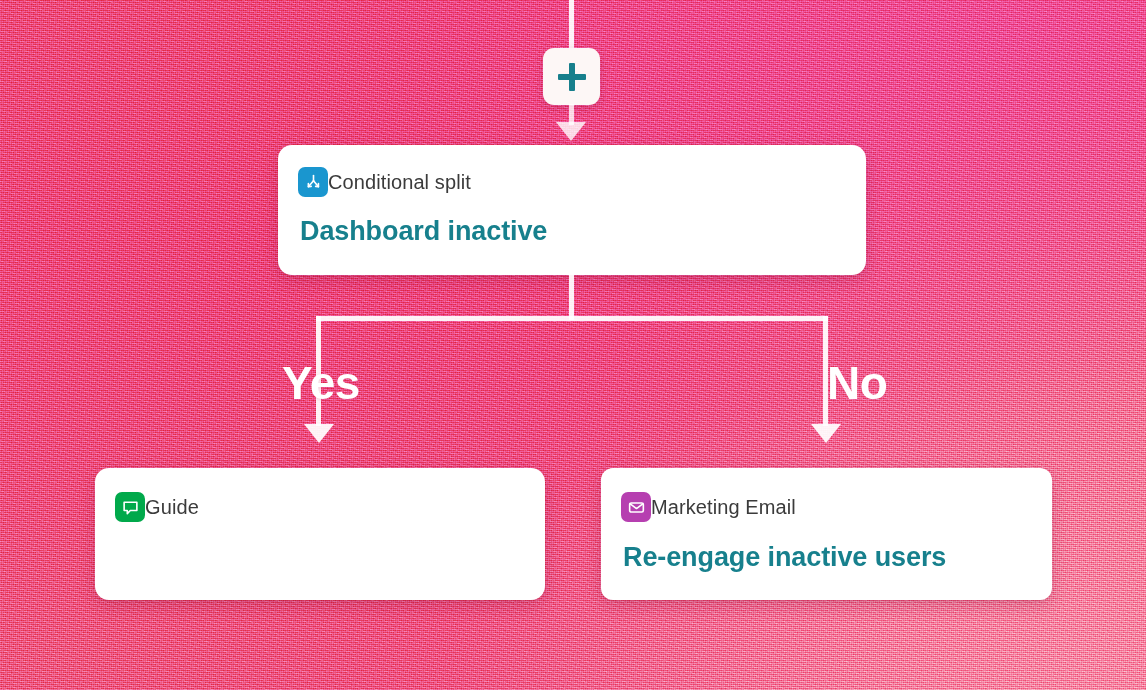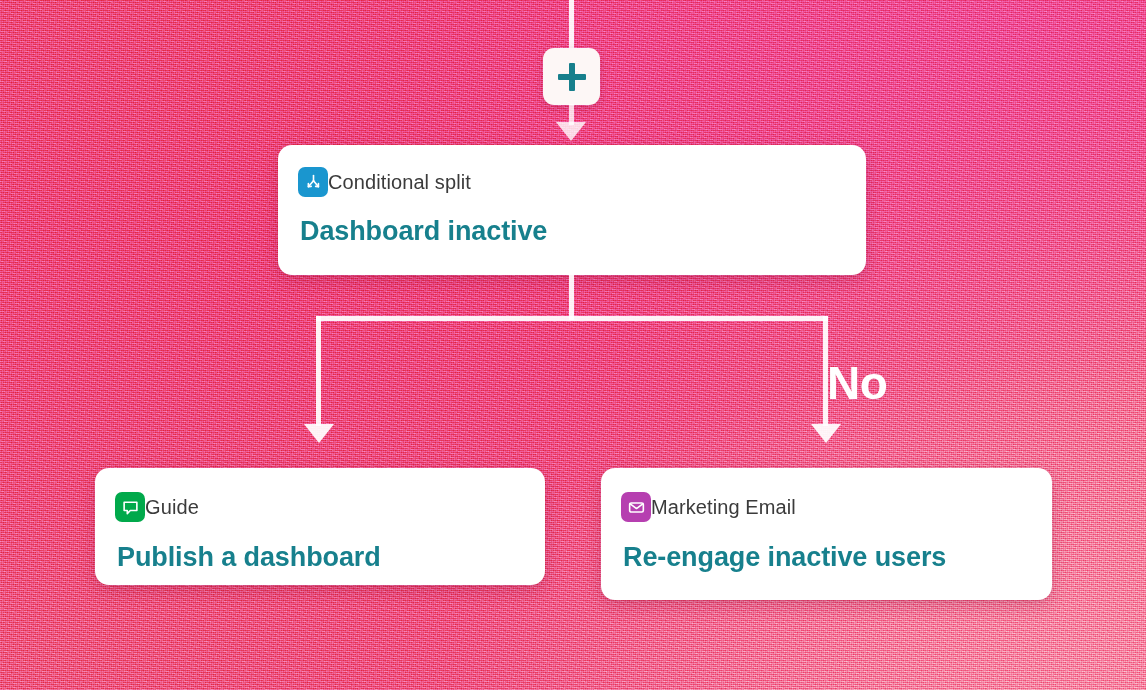--- a/index.html
+++ b/index.html
@@ -123,24 +123,24 @@
     font-weight: 700;
     color: #17808d;
     letter-spacing: -.1px;
     white-space: nowrap;
   }
 
   
   #card-split { left: 278px; top: 145px; width: 588px; height: 130px; padding: 22px 0 0 20px; }
   #card-split .node-title { margin-top: 19px; margin-left: 2px; }
 
-  #card-guide { left: 95px; top: 468px; width: 450px; height: 117px; padding: 24px 0 0 20px; }
+  #card-guide { left: 95px; top: 468px; width: 450px; height: 132px; padding: 24px 0 0 20px; }
   #card-guide .node-title { margin-top: 20px; margin-left: 2px; }
 
-  #card-email { left: 601px; top: 468px; width: 451px; height: 132px; padding: 24px 0 8px 20px; }
+  #card-email { left: 601px; top: 468px; width: 451px; height: 132px; padding: 24px 0 8px 20px; border-radius: 12px; }
   #card-email .node-title { margin-top: 20px; margin-left: 2px; }
 
   .icon-split { background: #1a96cf; }
   .icon-guide { background: #01a94b; }
   .icon-email { background: #b63fb0; }
 
   
   .branch-label {
     position: absolute;
     font-size: 46px;
@@ -184,35 +184,35 @@
       <span class="node-type">Conditional split</span>
     </div>
     <div class="node-title">Dashboard inactive</div>
   </div>
 
   <div class="conn" style="left:569px; top:275px; width:5px; height:45px;"></div>
   <div class="conn" style="left:316px; top:316px; width:512px; height:5px;"></div>
 
   <div class="conn" style="left:316px; top:316px; width:5px; height:110px;"></div>
   <div class="arrow-head solid" style="left:304px; top:424px;"></div>
+  <div class="branch-label" style="left:282px; top:360px;">Yes</div>
 
   <div class="conn" style="left:823px; top:316px; width:5px; height:110px;"></div>
   <div class="arrow-head solid" style="left:811px; top:424px;"></div>
   <div class="branch-label" style="left:827px; top:360px;">No</div>
 
   <div class="card" id="card-guide">
     <div class="card-head">
       <span class="node-icon icon-guide">
         <svg width="19" height="19" viewBox="0 0 20 20" fill="none" stroke="#ffffff" stroke-width="1.7" stroke-linejoin="round" stroke-linecap="round">
           <path d="M3.3 4.5 H16.7 V13.2 H9.8 L6.6 16.4 V13.2 H3.3 Z"></path>
         </svg>
       </span>
       <span class="node-type">Guide</span>
     </div>
-    <div class="node-title">Publish a dashboard</div>
   </div>
 
   <div class="card" id="card-email">
     <div class="card-head">
       <span class="node-icon icon-email">
         <svg width="19" height="19" viewBox="0 0 20 20" fill="none" stroke="#ffffff" stroke-width="1.7" stroke-linejoin="round" stroke-linecap="round">
           <rect x="2.8" y="5.2" width="14.4" height="9.6" rx="1.6"></rect>
           <path d="M3.4 6.1 L10 11.1 L16.6 6.1"></path>
         </svg>
       </span>

